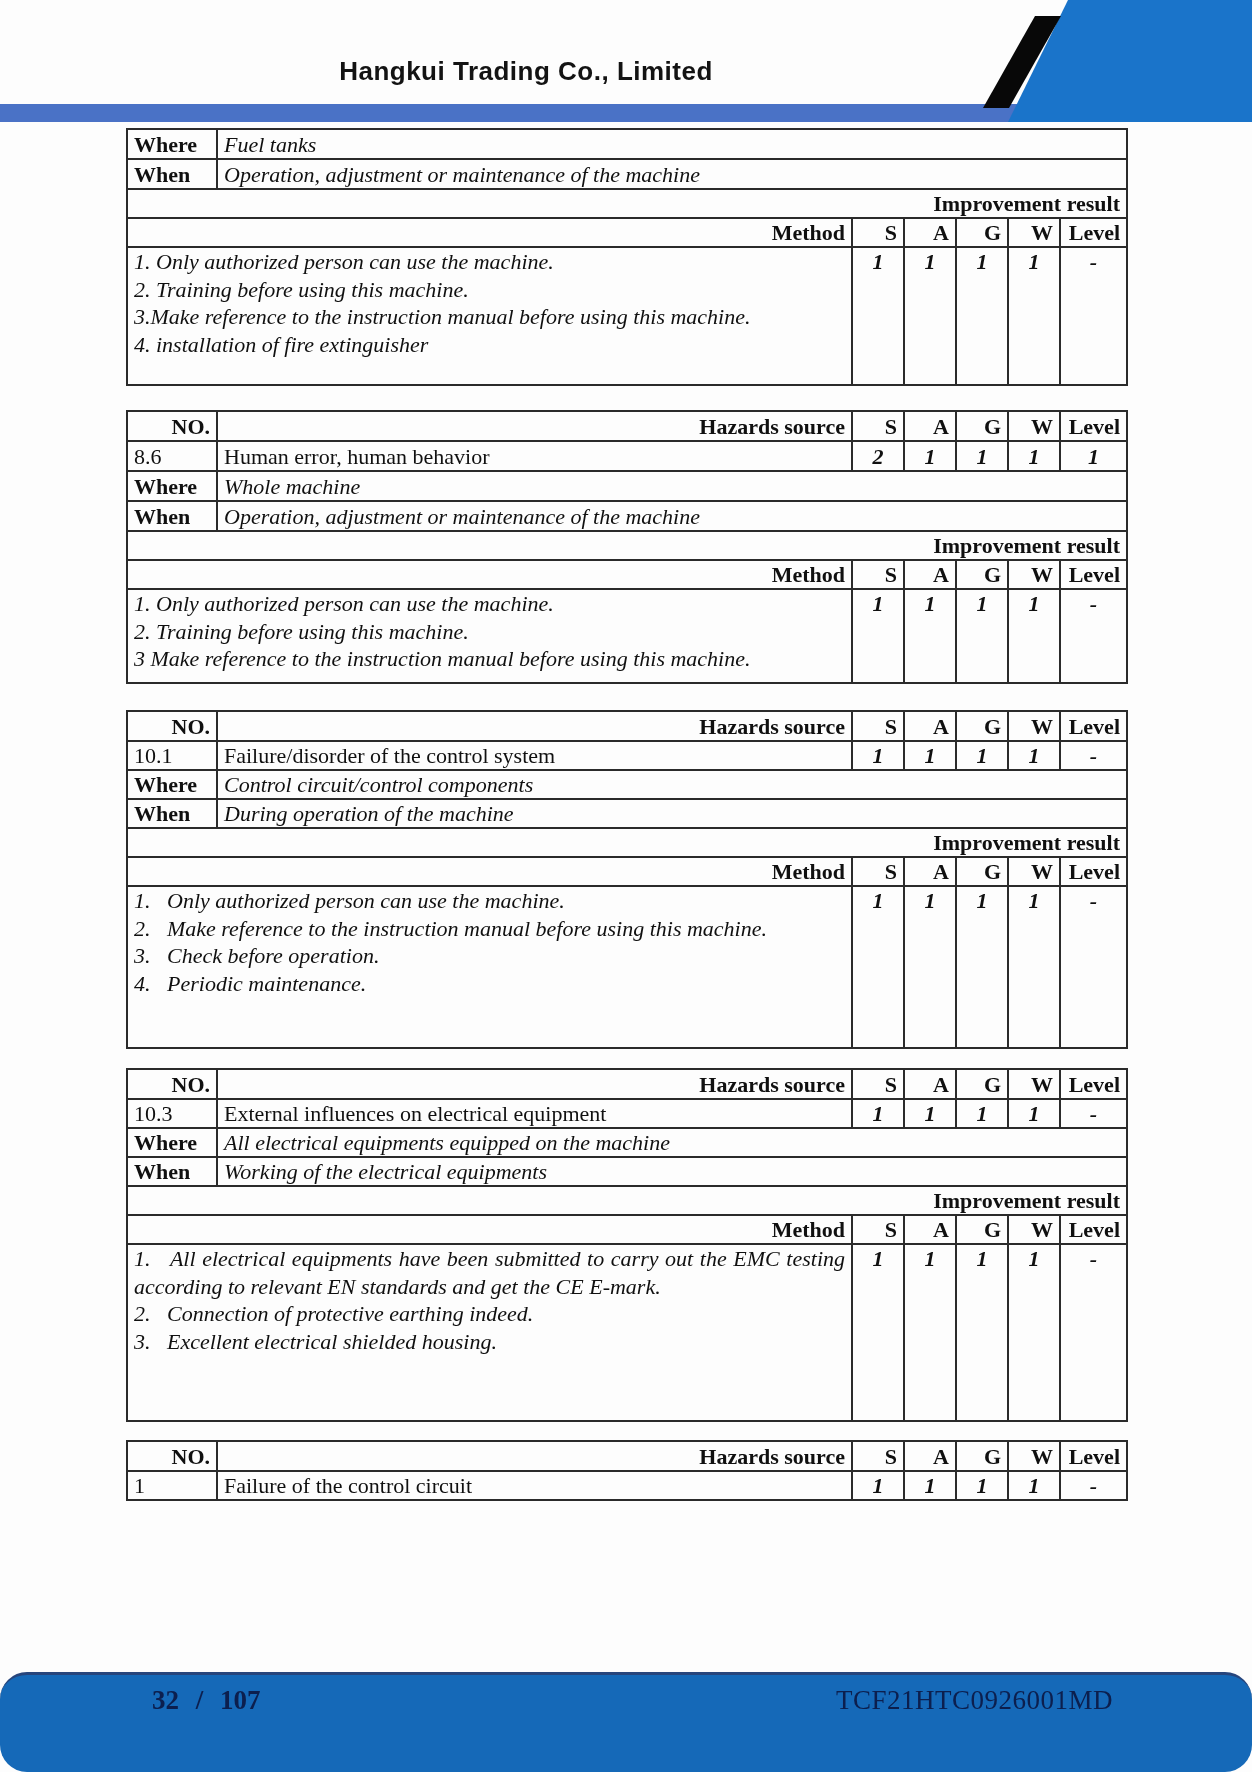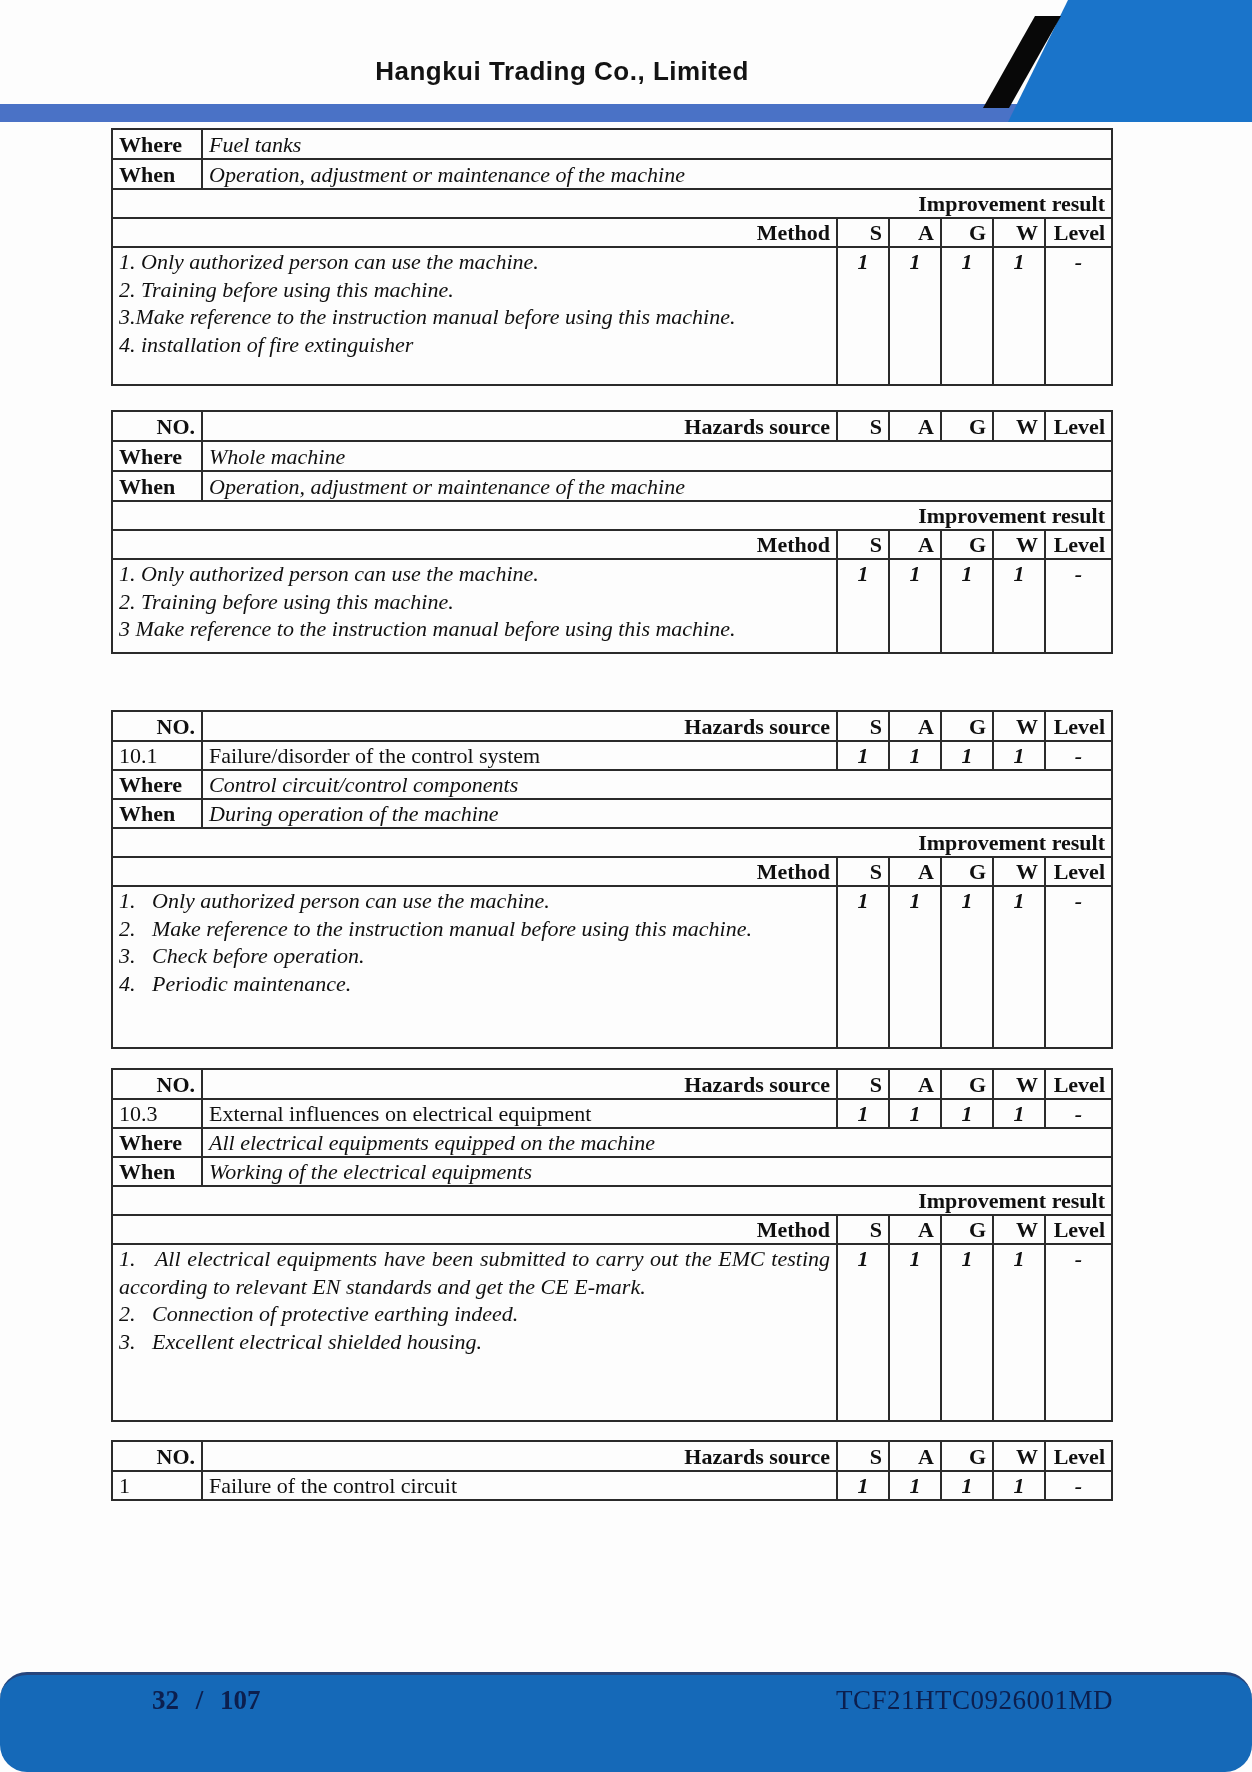--- a/index.html
+++ b/index.html
@@ -5,37 +5,37 @@
   html,body{margin:0;padding:0;background:#e8e8e8;}
   .page{
     position:relative;width:1252px;height:1772px;margin:0 auto;
     background:#fdfdfd;overflow:hidden;
     font-family:"Liberation Serif", serif;color:#101010;
   }
   
   .title{
     position:absolute;top:56px;left:0;width:1052px;text-align:center;
     font-family:"Liberation Sans", sans-serif;font-weight:bold;
-    font-size:26px;color:#131313;letter-spacing:.5px;margin-left:36px;
+    font-size:26px;color:#131313;letter-spacing:.5px;
   }
   .band{
     position:absolute;top:104px;left:0;width:1252px;height:18px;
     z-index:1;
   }
   .corner-blue{
     position:absolute;top:0;left:975px;width:277px;height:122px;z-index:2;
     clip-path:polygon(93px 0,277px 0,277px 122px,33px 122px);
   }
   .corner-black{
     position:absolute;top:0;left:975px;width:277px;height:122px;z-index:3;
     clip-path:polygon(60px 16px,86px 16px,34px 108px,8px 108px);
   }
   
   table.risk{
-    position:absolute;left:111px;width:1000px;
+    position:absolute;left:126px;width:1000px;
     border-collapse:collapse;table-layout:fixed;
   }
   table.risk td{
     border:2px solid #2b2b2b;padding:0 6px;font-size:22px;
     overflow:hidden;line-height:27px;
   }
   td.lbl{font-weight:bold;}
   td.val{font-style:italic;}
   td.hdr{font-weight:bold;text-align:right;}
   td.num{font-size:22px;}
@@ -130,20 +130,29 @@
         <tr style="height:30px">
       <td class="hdr">NO.</td>
       <td class="hdr">Hazards source</td>
       <td class="hdr">S</td>
       <td class="hdr">A</td>
       <td class="hdr">G</td>
       <td class="hdr">W</td>
       <td class="hdr">Level</td>
     </tr>
     <tr style="height:30px">
+      <td class="num">8.6</td>
+      <td>Human error, human behavior</td>
+      <td class="score">2</td>
+      <td class="score">1</td>
+      <td class="score">1</td>
+      <td class="score">1</td>
+      <td class="score">1</td>
+    </tr>
+    <tr style="height:30px">
       <td class="lbl">Where</td>
       <td class="val" colspan="6">Whole machine</td>
     </tr>
     <tr style="height:30px">
       <td class="lbl">When</td>
       <td class="val" colspan="6">Operation, adjustment or maintenance of the machine</td>
     </tr>
     <tr style="height:27px">
           <td class="hdr" colspan="7">Improvement result</td>
         </tr>

